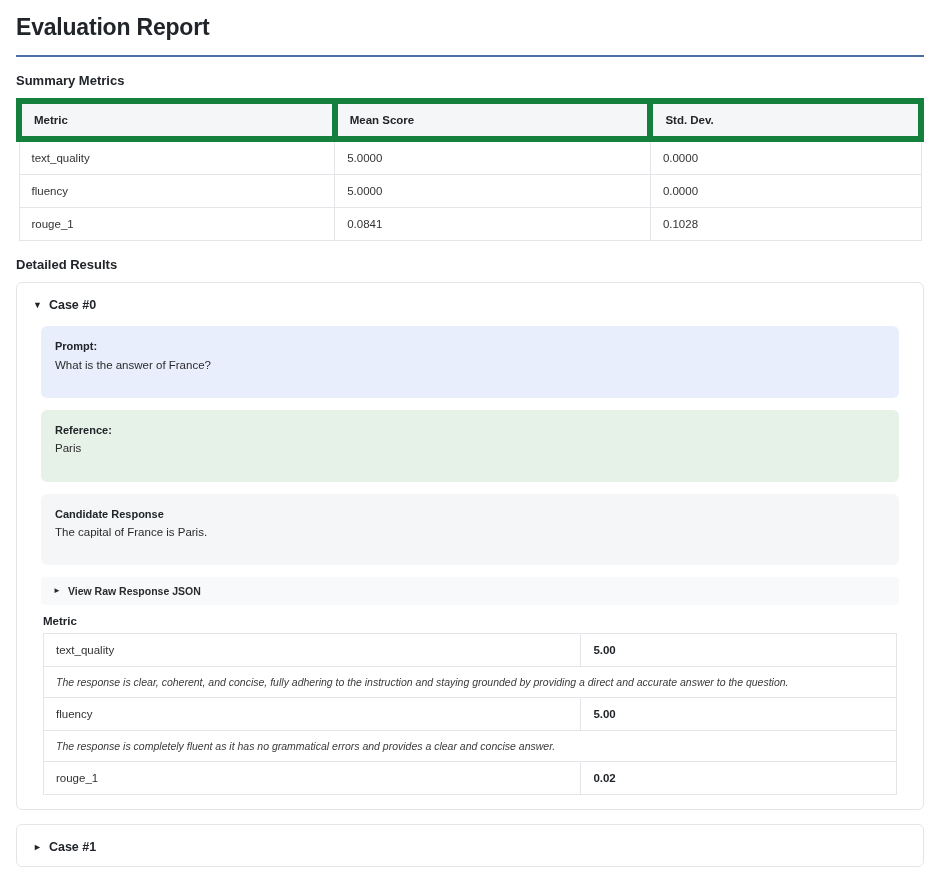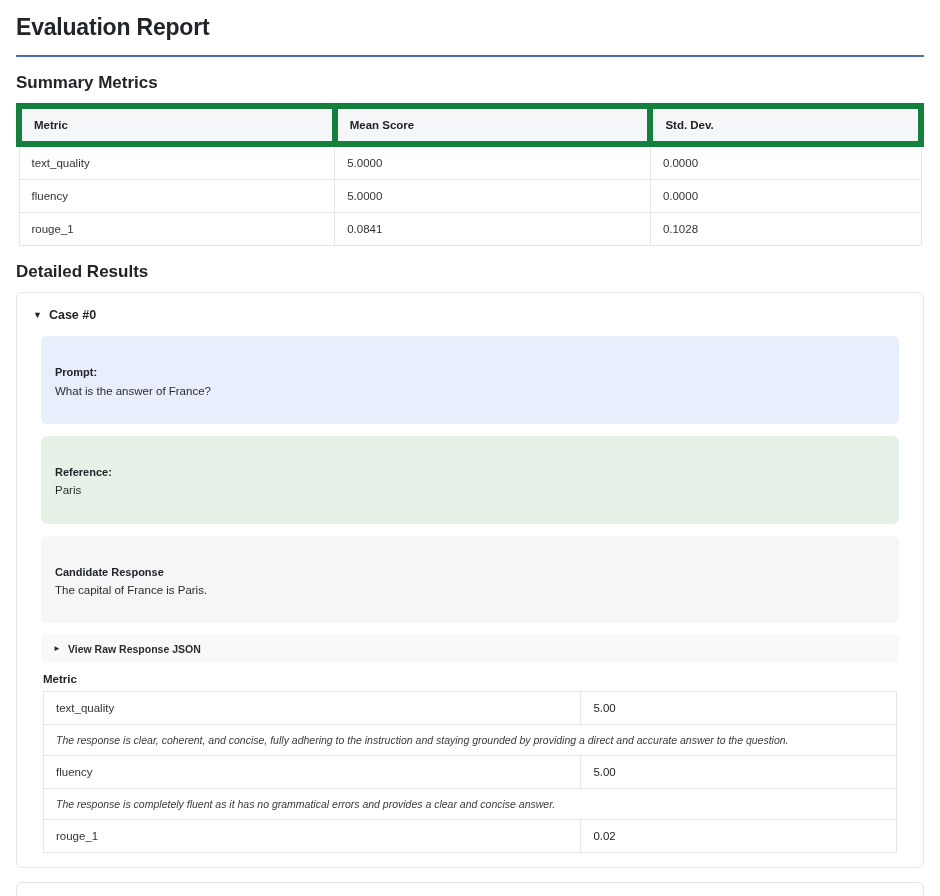--- a/index.html
+++ b/index.html
@@ -19,21 +19,21 @@
   }
   .report-title {
     font-size: 23px;
     font-weight: bold;
     margin: 14px 0 8px 0;
     padding-bottom: 14px;
     border-bottom: 2px solid #4a6fa5;
     letter-spacing: -0.2px;
   }
   .section-title {
-    font-size: 17px;
+    font-size: 13px;
     font-weight: bold;
     margin: 16px 0 10px 0;
   }
   table.summary {
     width: 100%;
     border-collapse: collapse;
     font-size: 11.5px;
     background: #fff;
   }
   table.summary th {
@@ -72,21 +72,21 @@
     padding: 3px 0 8px 2px;
     cursor: pointer;
   }
   .tri {
     font-size: 9px;
     line-height: 1;
     color: #212529;
   }
   .panel {
     border-radius: 6px;
-    padding: 28px 14px 24px 14px;
+    padding: 12px 14px 24px 14px;
     margin: 6px 10px 12px 10px;
     font-size: 11.5px;
     line-height: 1.5;
   }
   .panel .panel-label {
     font-weight: bold;
     font-size: 11px;
     display: block;
     margin-bottom: 2px;
   }
@@ -123,21 +123,21 @@
     width: calc(100% - 24px);
     margin: 0 12px;
     border-collapse: collapse;
     font-size: 11.5px;
   }
   table.metrics td {
     border: 1px solid #e3e5e8;
     padding: 10px 12px;
   }
   table.metrics td.m-name { width: 63%; color: #333; }
-  table.metrics td.m-score { font-weight: normal; }
+  table.metrics td.m-score { font-weight: bold; }
   table.metrics td.m-expl {
     font-style: italic;
     font-size: 10.5px;
     color: #3a3a3a;
     padding: 9px 12px;
   }
   .case-card.collapsed {
     padding: 12px 14px;
   }
   .case-card.collapsed .case-header {

